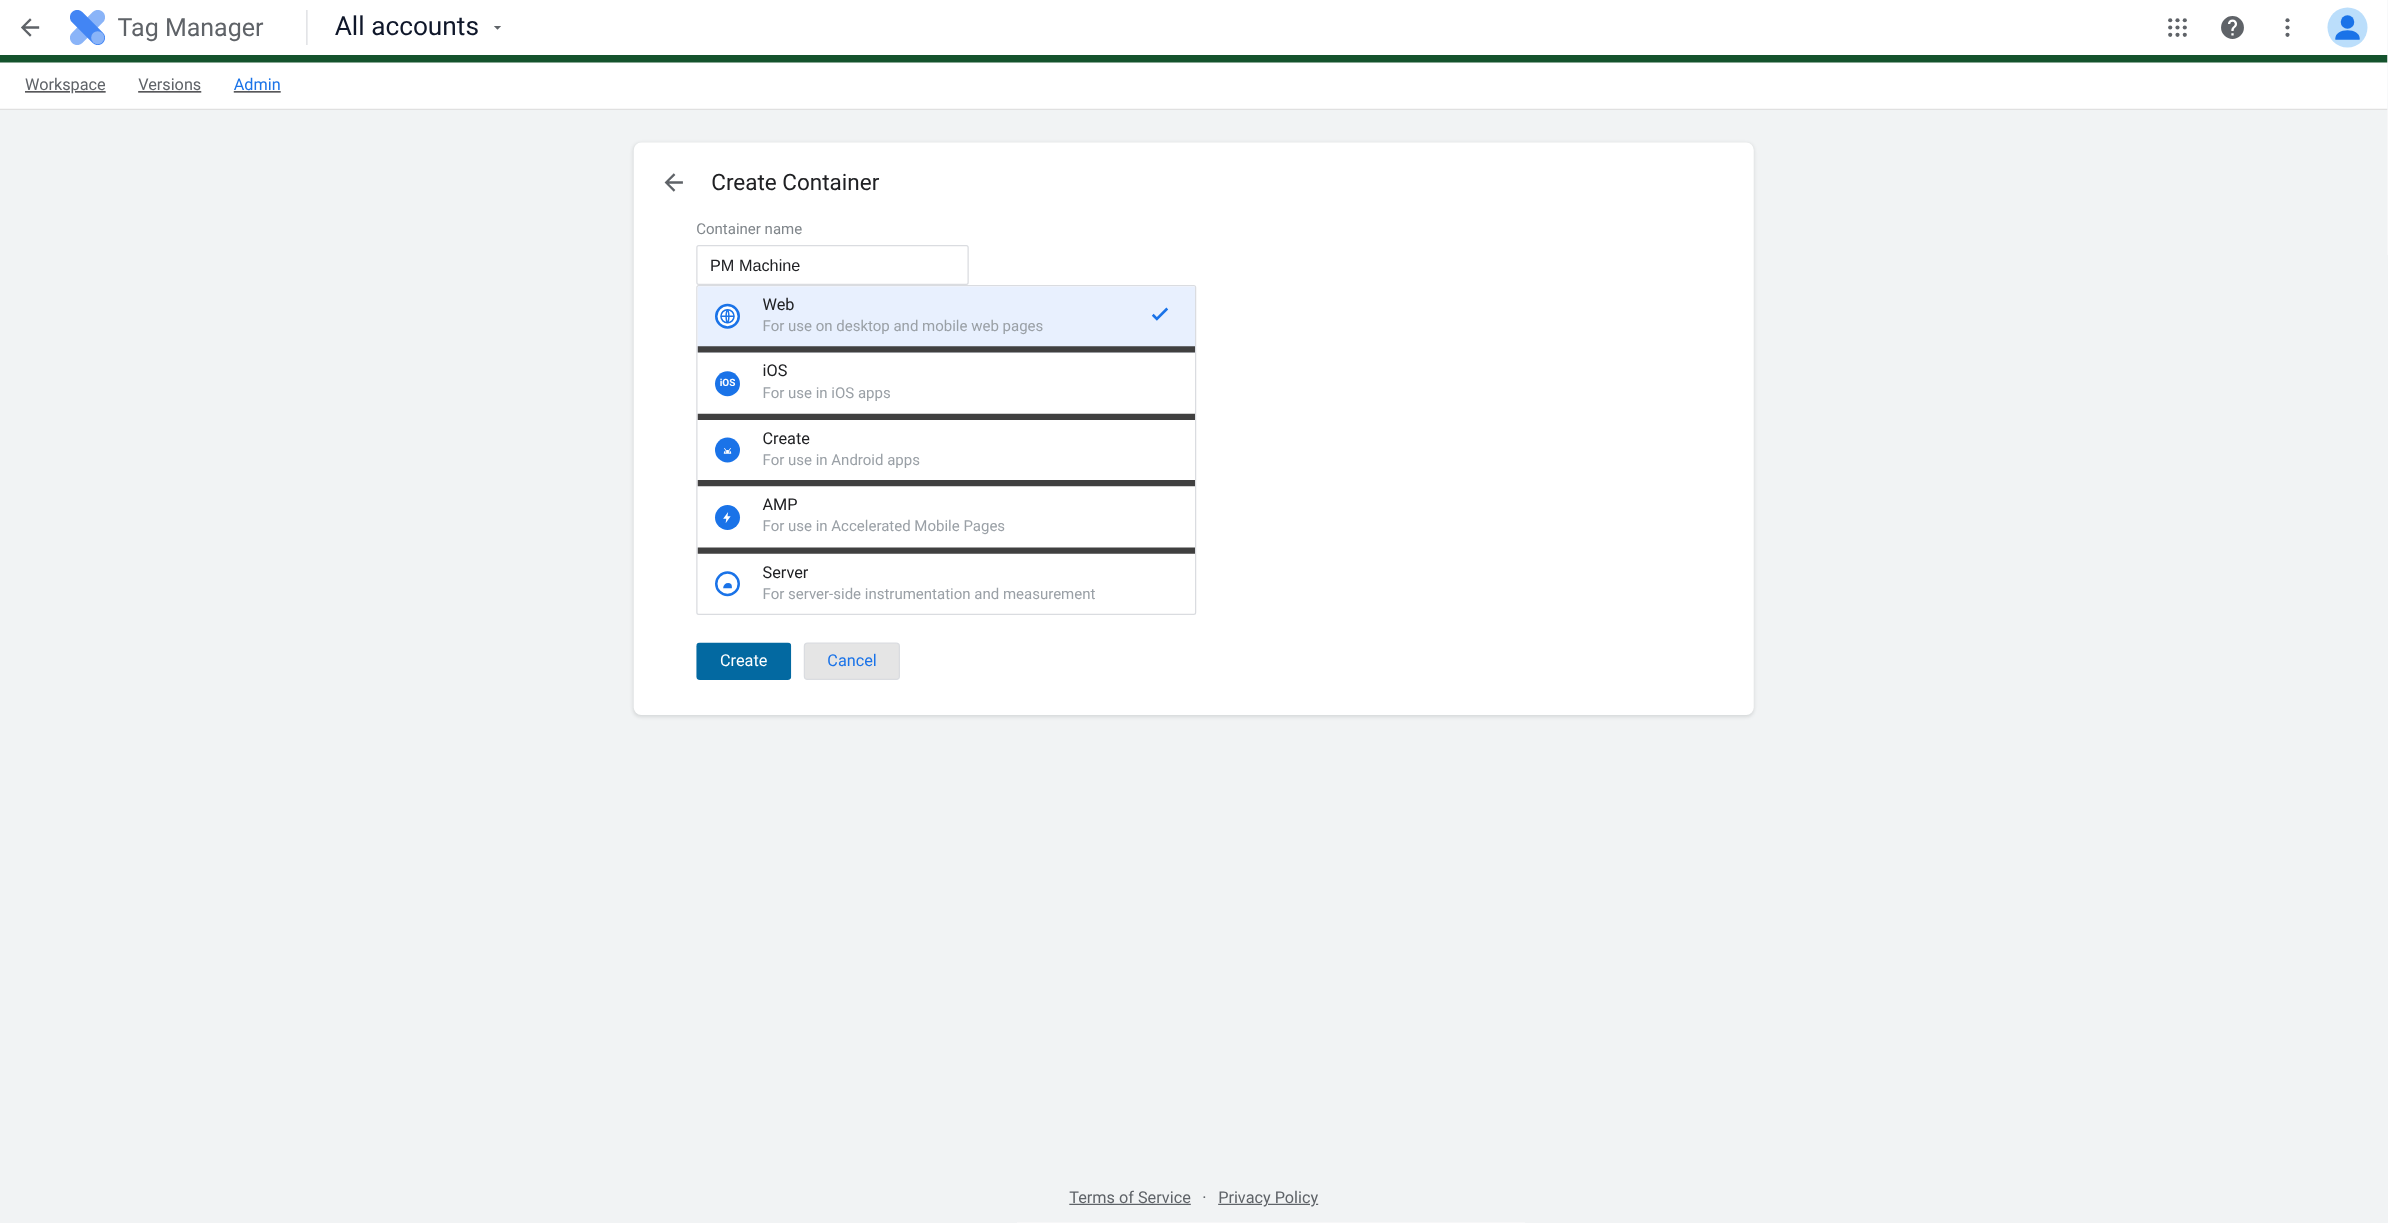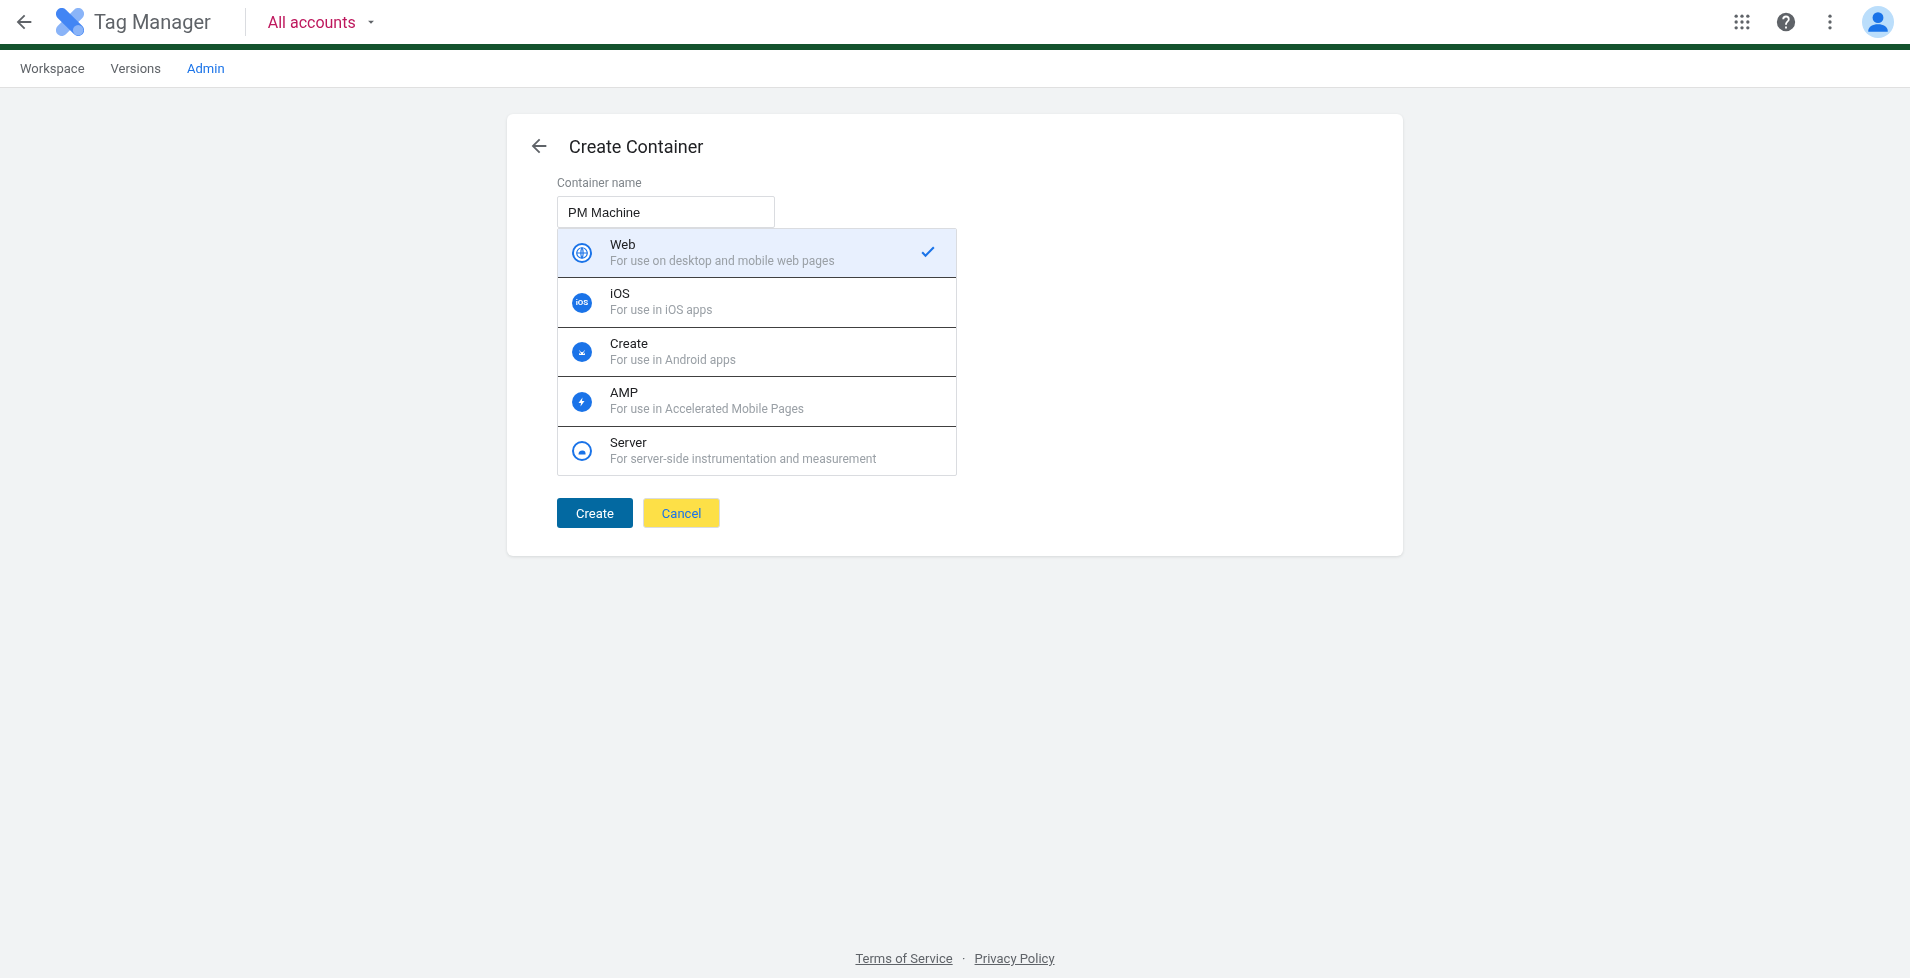--- a/index.html
+++ b/index.html
@@ -38,21 +38,21 @@
   .logo-text {
     font-size: 20px;
     color: #5f6368;
     font-weight: 400;
   }
   .vdiv {
     width: 1px; height: 28px; background: #dadce0; margin: 0 14px;
   }
   .accounts-switcher {
     display:flex; align-items:center; gap:8px;
-    font-size: 16px; color:#be185d; cursor:pointer;justify-content:flex-end;
+    font-size: 21px; color:#0f172a; cursor:pointer;justify-content:flex-end;
   }
   .header-right {
     margin-left:auto;
     display:flex; align-items:center; gap:20px;
     padding-right: 4px;
   }
   .hicon {
     width:24px; height:24px; color:#5f6368; cursor:pointer;
     display:flex; align-items:center; justify-content:center;
   }
@@ -63,20 +63,21 @@
     cursor:pointer;
   }
   .avatar svg { width:26px; height:26px; }
 
   .tabs {
     display:flex; gap:26px;
     padding: 0 20px;
     height: 38px;
     align-items:center;
     border-bottom: 1px solid #e0e0e0;
+    text-decoration: underline;
   }
   .tab {
     font-size: 13px;
     color:#5f6368;
     cursor:pointer;
     height:100%;
     display:flex; align-items:center;
   }
   .tab.active { color:#1a73e8; }
 
@@ -136,21 +137,21 @@
 
   .platform-list {
     width: 400px;
     border: 1px solid #dadce0;
     border-radius: 2px;
     overflow:hidden;
   }
   .platform-item {
     display:flex; align-items:center;
     padding: 8px 14px;
-    border-bottom: 1px solid #404040;
+    border-bottom: 5px solid #404040;
     cursor:pointer;
     position:relative;
     min-height: 44px;
   }
   .platform-item:last-child { border-bottom:none; }
   .platform-item.selected {
     background:#e8f0fe;
   }
   .p-icon {
     width:20px; height:20px; border-radius:50%;
@@ -186,21 +187,21 @@
     font-size: 13px;
     cursor:pointer;
     display:flex; align-items:center; justify-content:center;
     border: 1px solid transparent;
   }
   .btn-primary {
     background:#0369a1; color:#fff;
     font-weight:400;
   }
   .btn-secondary {
-    background:#fde047; color:#1a73e8;
+    background:#e5e5e5; color:#1a73e8;
     border-color:#dadce0;
   }
 
   .footer {
     position:absolute;
     bottom: 12px;
     left:0; right:0;
     text-align:center;
     font-size: 13px;
     color:#5f6368;

